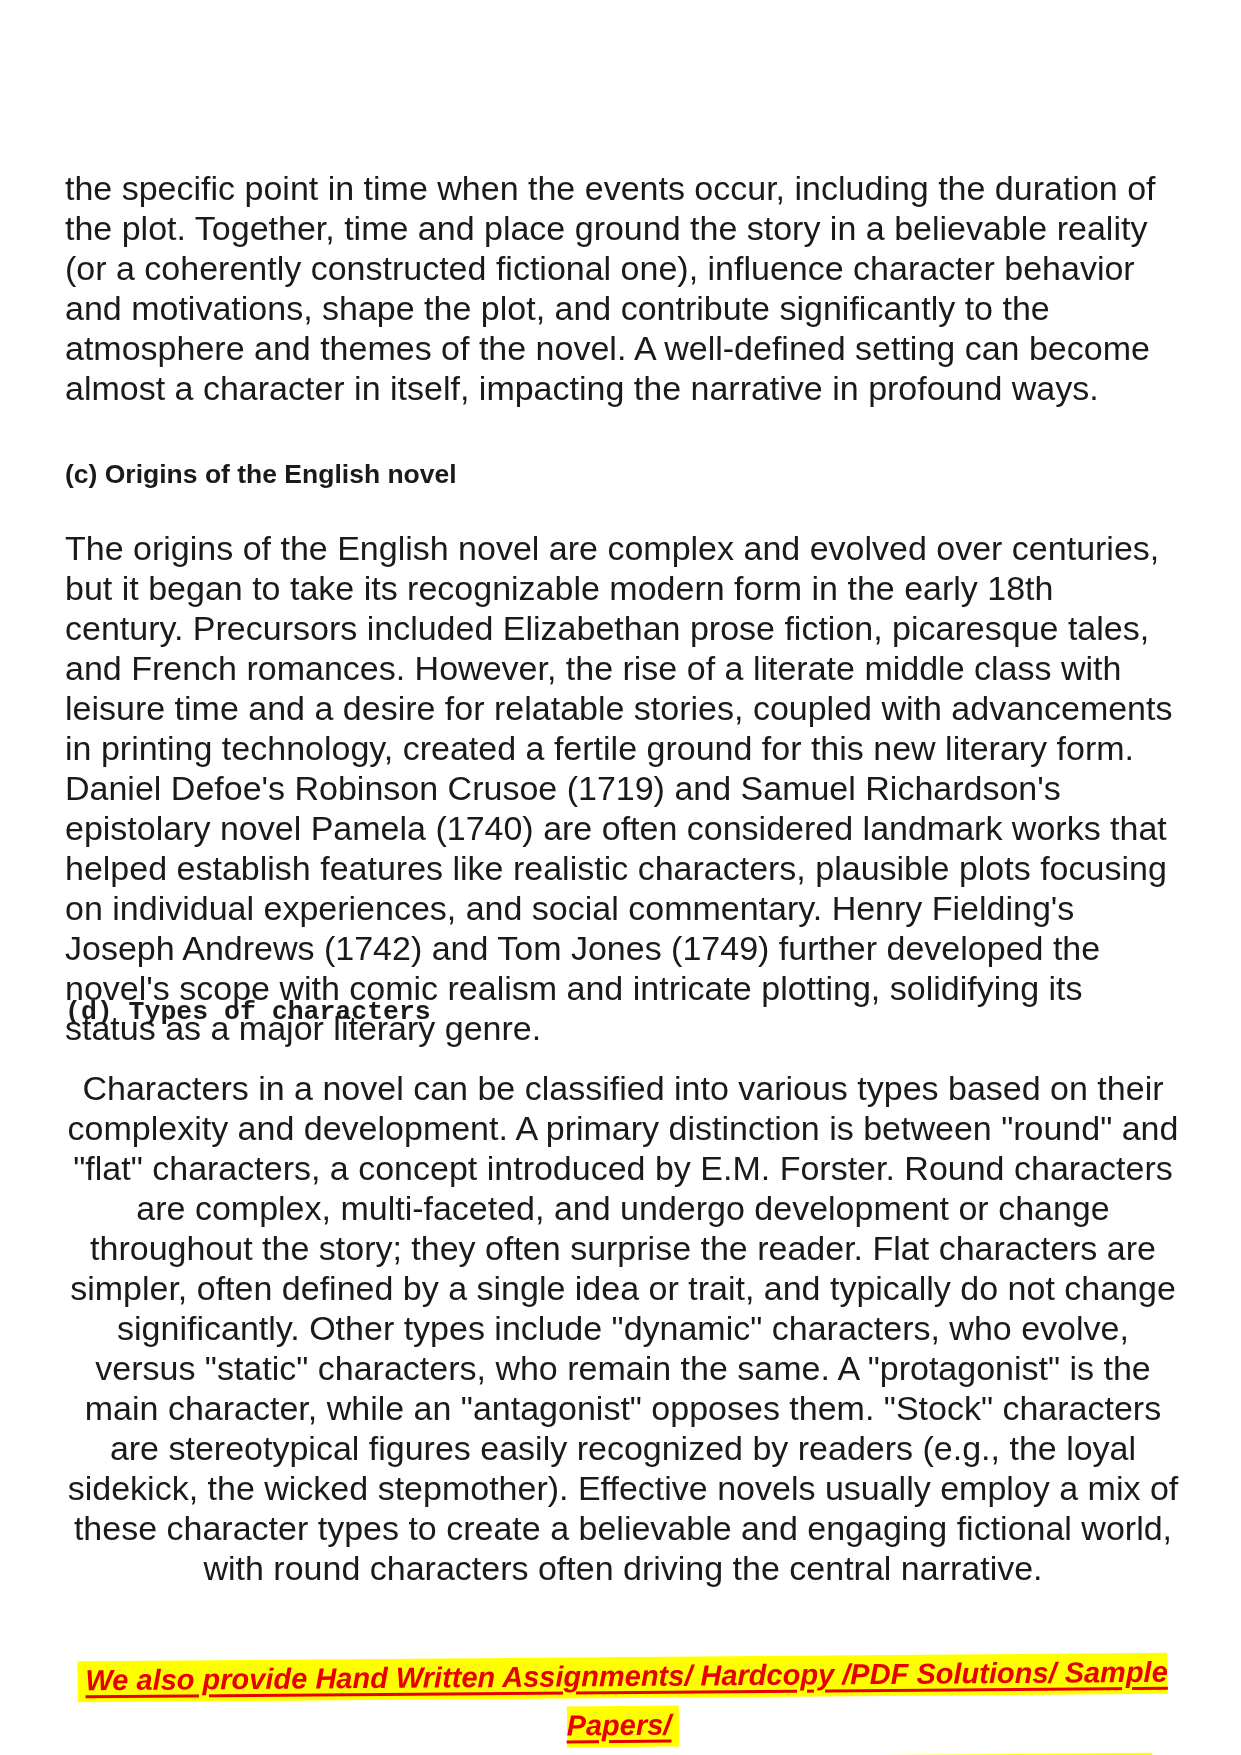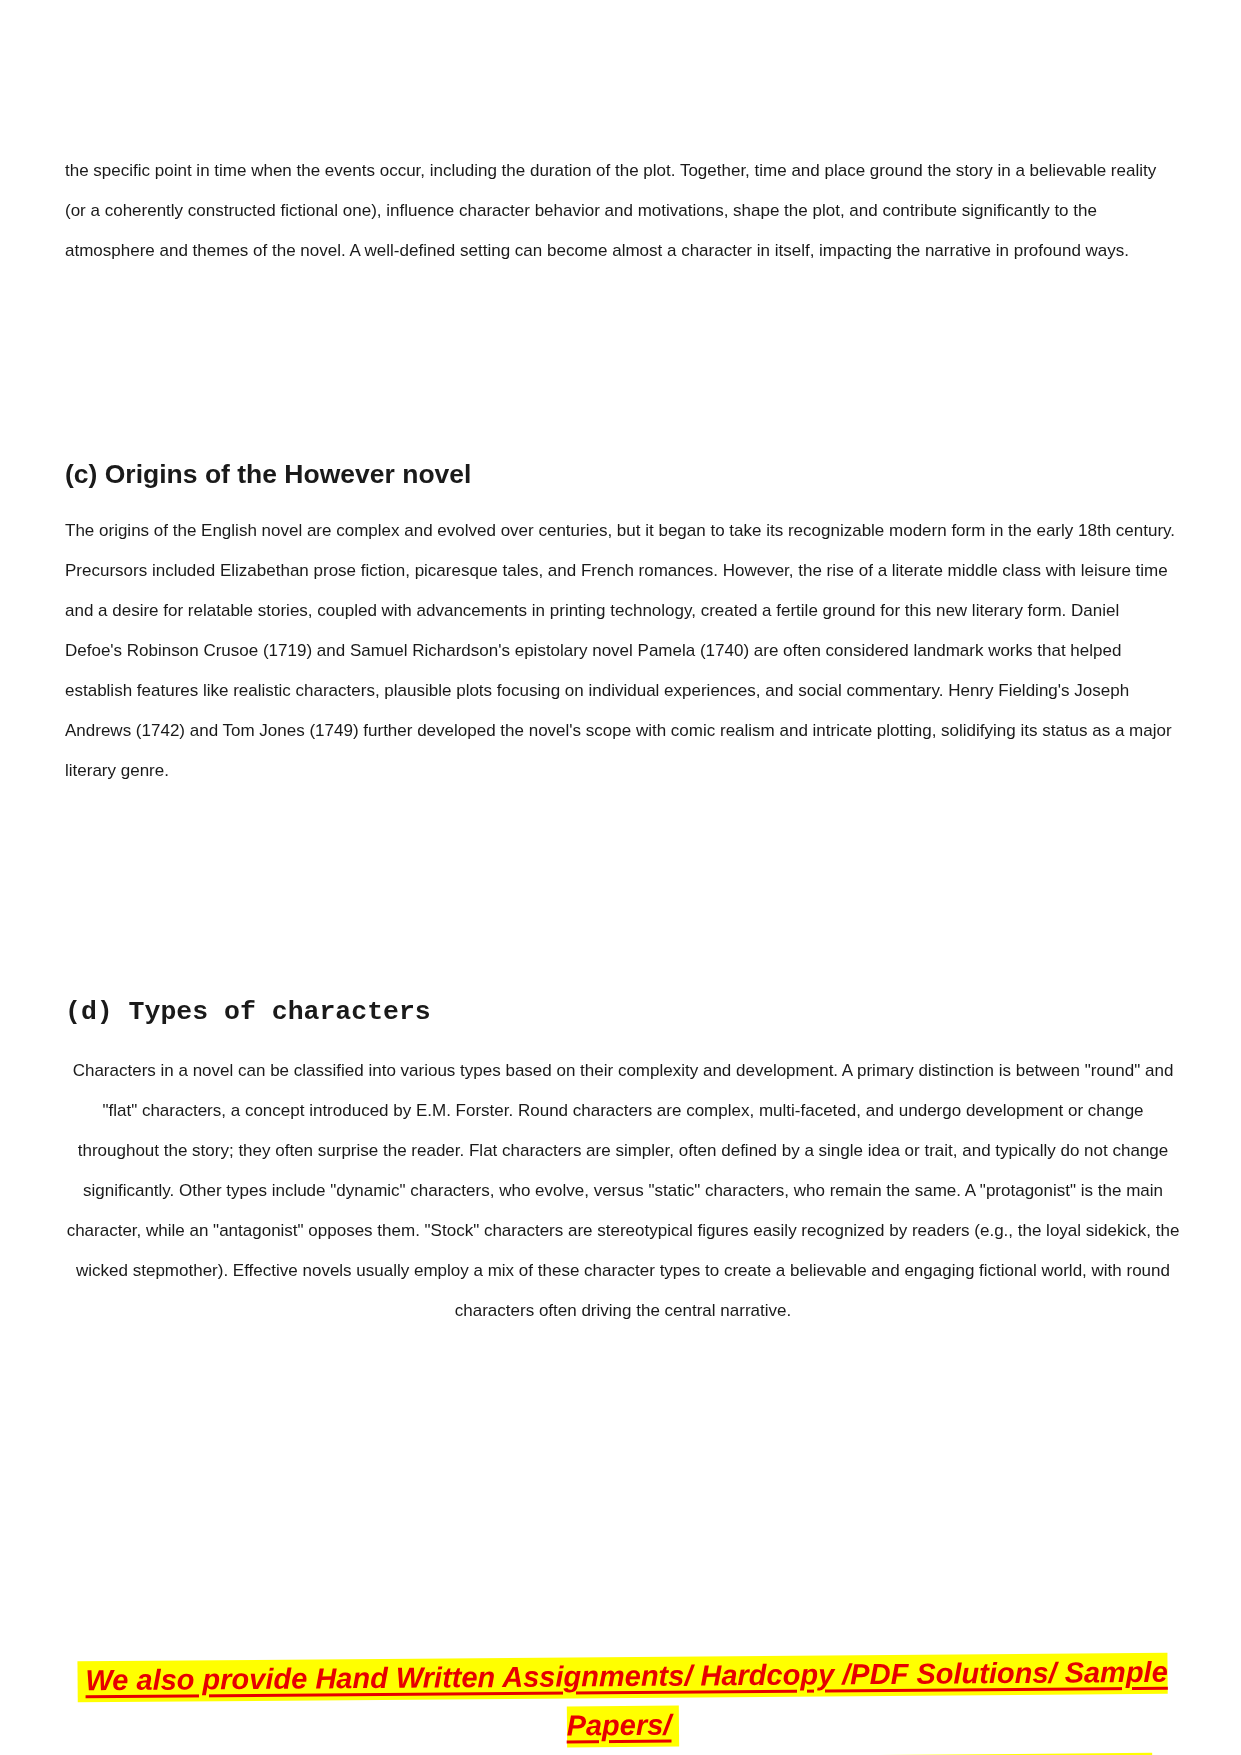--- a/index.html
+++ b/index.html
@@ -13,21 +13,21 @@
     height: 1755px;
     background: #ffffff;
     font-family: "Liberation Sans", sans-serif;
     color: #1a1a1a;
     overflow: hidden;
   }
   .textblock {
     position: absolute;
     left: 65px;
     width: 1116px;
-    font-size: 17px;
+    font-size: 34px;
     line-height: 40px;
     text-align: left;
   }
   .para { font-weight: normal; }
   .heading {
     font-weight: bold;
     font-size: 26.5px;
   }
   .it { }
   .intro    { top: 134px; }
@@ -61,21 +61,21 @@
     padding: 3px 8px 6px 8px;
   }
 </style>
 </head>
 <body>
 
 <div class="page">
 
   <p class="textblock para intro">the specific point in time when the events occur, including the duration of the plot. Together, time and place ground the story in a believable reality (or a coherently constructed fictional one), influence character behavior and motivations, shape the plot, and contribute significantly to the atmosphere and themes of the novel. A well-defined setting can become almost a character in itself, impacting the narrative in profound ways.</p>
 
-  <h2 class="textblock heading head-c">(c) Origins of the However novel</h2>
+  <h2 class="textblock heading head-c">(c) Origins of the English novel</h2>
 
   <p class="textblock para body-c"><span>The origins of the English novel are complex and evolved over centuries, but it began to take its recognizable modern form in the early 18th century. Precursors included Elizabethan prose fiction, picaresque tales, and French romances. However, the rise of a literate middle class with leisure time and a desire for relatable stories, coupled with advancements in printing technology, created a fertile ground for this new literary form. Daniel Defoe's </span><span class="it">Robinson Crusoe</span><span> (1719) and Samuel Richardson's epistolary novel </span><span class="it">Pamela</span><span> (1740) are often considered landmark works that helped establish features like realistic characters, plausible plots focusing on individual experiences, and social commentary. Henry Fielding's </span><span class="it">Joseph Andrews</span><span> (1742) and </span><span class="it">Tom Jones</span><span> (1749) further developed the novel's scope with comic realism and intricate plotting, solidifying its status as a major literary genre.</span></p>
 
   <h2 class="textblock heading head-d">(d) Types of characters</h2>
 
   <p class="textblock para body-d">Characters in a novel can be classified into various types based on their complexity and development. A primary distinction is between "round" and "flat" characters, a concept introduced by E.M. Forster. Round characters are complex, multi-faceted, and undergo development or change throughout the story; they often surprise the reader. Flat characters are simpler, often defined by a single idea or trait, and typically do not change significantly. Other types include "dynamic" characters, who evolve, versus "static" characters, who remain the same. A "protagonist" is the main character, while an "antagonist" opposes them. "Stock" characters are stereotypical figures easily recognized by readers (e.g., the loyal sidekick, the wicked stepmother). Effective novels usually employ a mix of these character types to create a believable and engaging fictional world, with round characters often driving the central narrative.</p>
 
 
   <div class="footer">
     <div class="footer-line">

